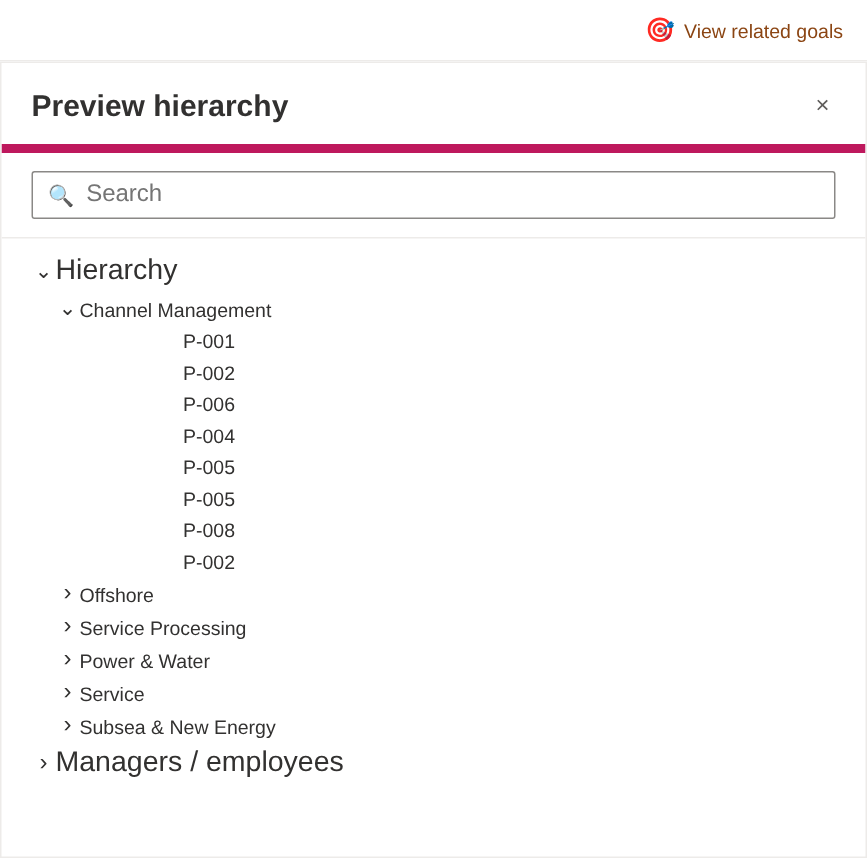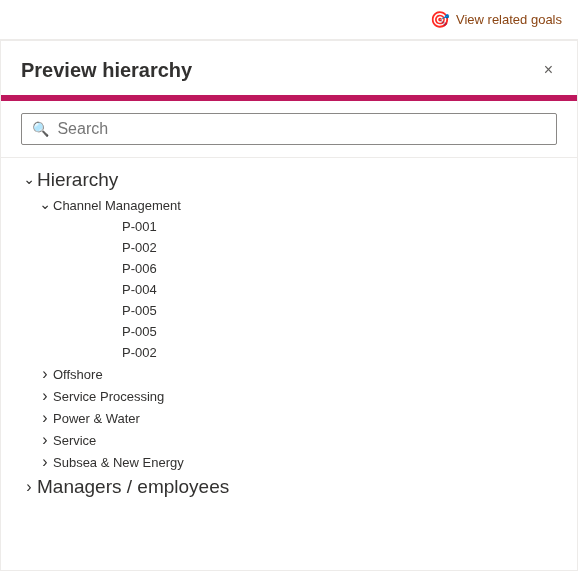--- a/index.html
+++ b/index.html
@@ -203,20 +203,24 @@
       <div class="tree-item indent-3">
         <span style="width: 16px; display: inline-block;"></span>
         <span class="tree-item-label">P-005</span>
       </div>
       <div class="tree-item indent-3">
         <span style="width: 16px; display: inline-block;"></span>
         <span class="tree-item-label">P-005</span>
       </div>
       <div class="tree-item indent-3">
         <span style="width: 16px; display: inline-block;"></span>
+        <span class="tree-item-label">P-008</span>
+      </div>
+      <div class="tree-item indent-3">
+        <span style="width: 16px; display: inline-block;"></span>
         <span class="tree-item-label">P-002</span>
       </div>
       <div class="tree-item indent-1">
         <span class="chevron right"></span>
         <span class="tree-item-label">Offshore</span>
       </div>
       <div class="tree-item indent-1">
         <span class="chevron right"></span>
         <span class="tree-item-label">Service Processing</span>
       </div>

